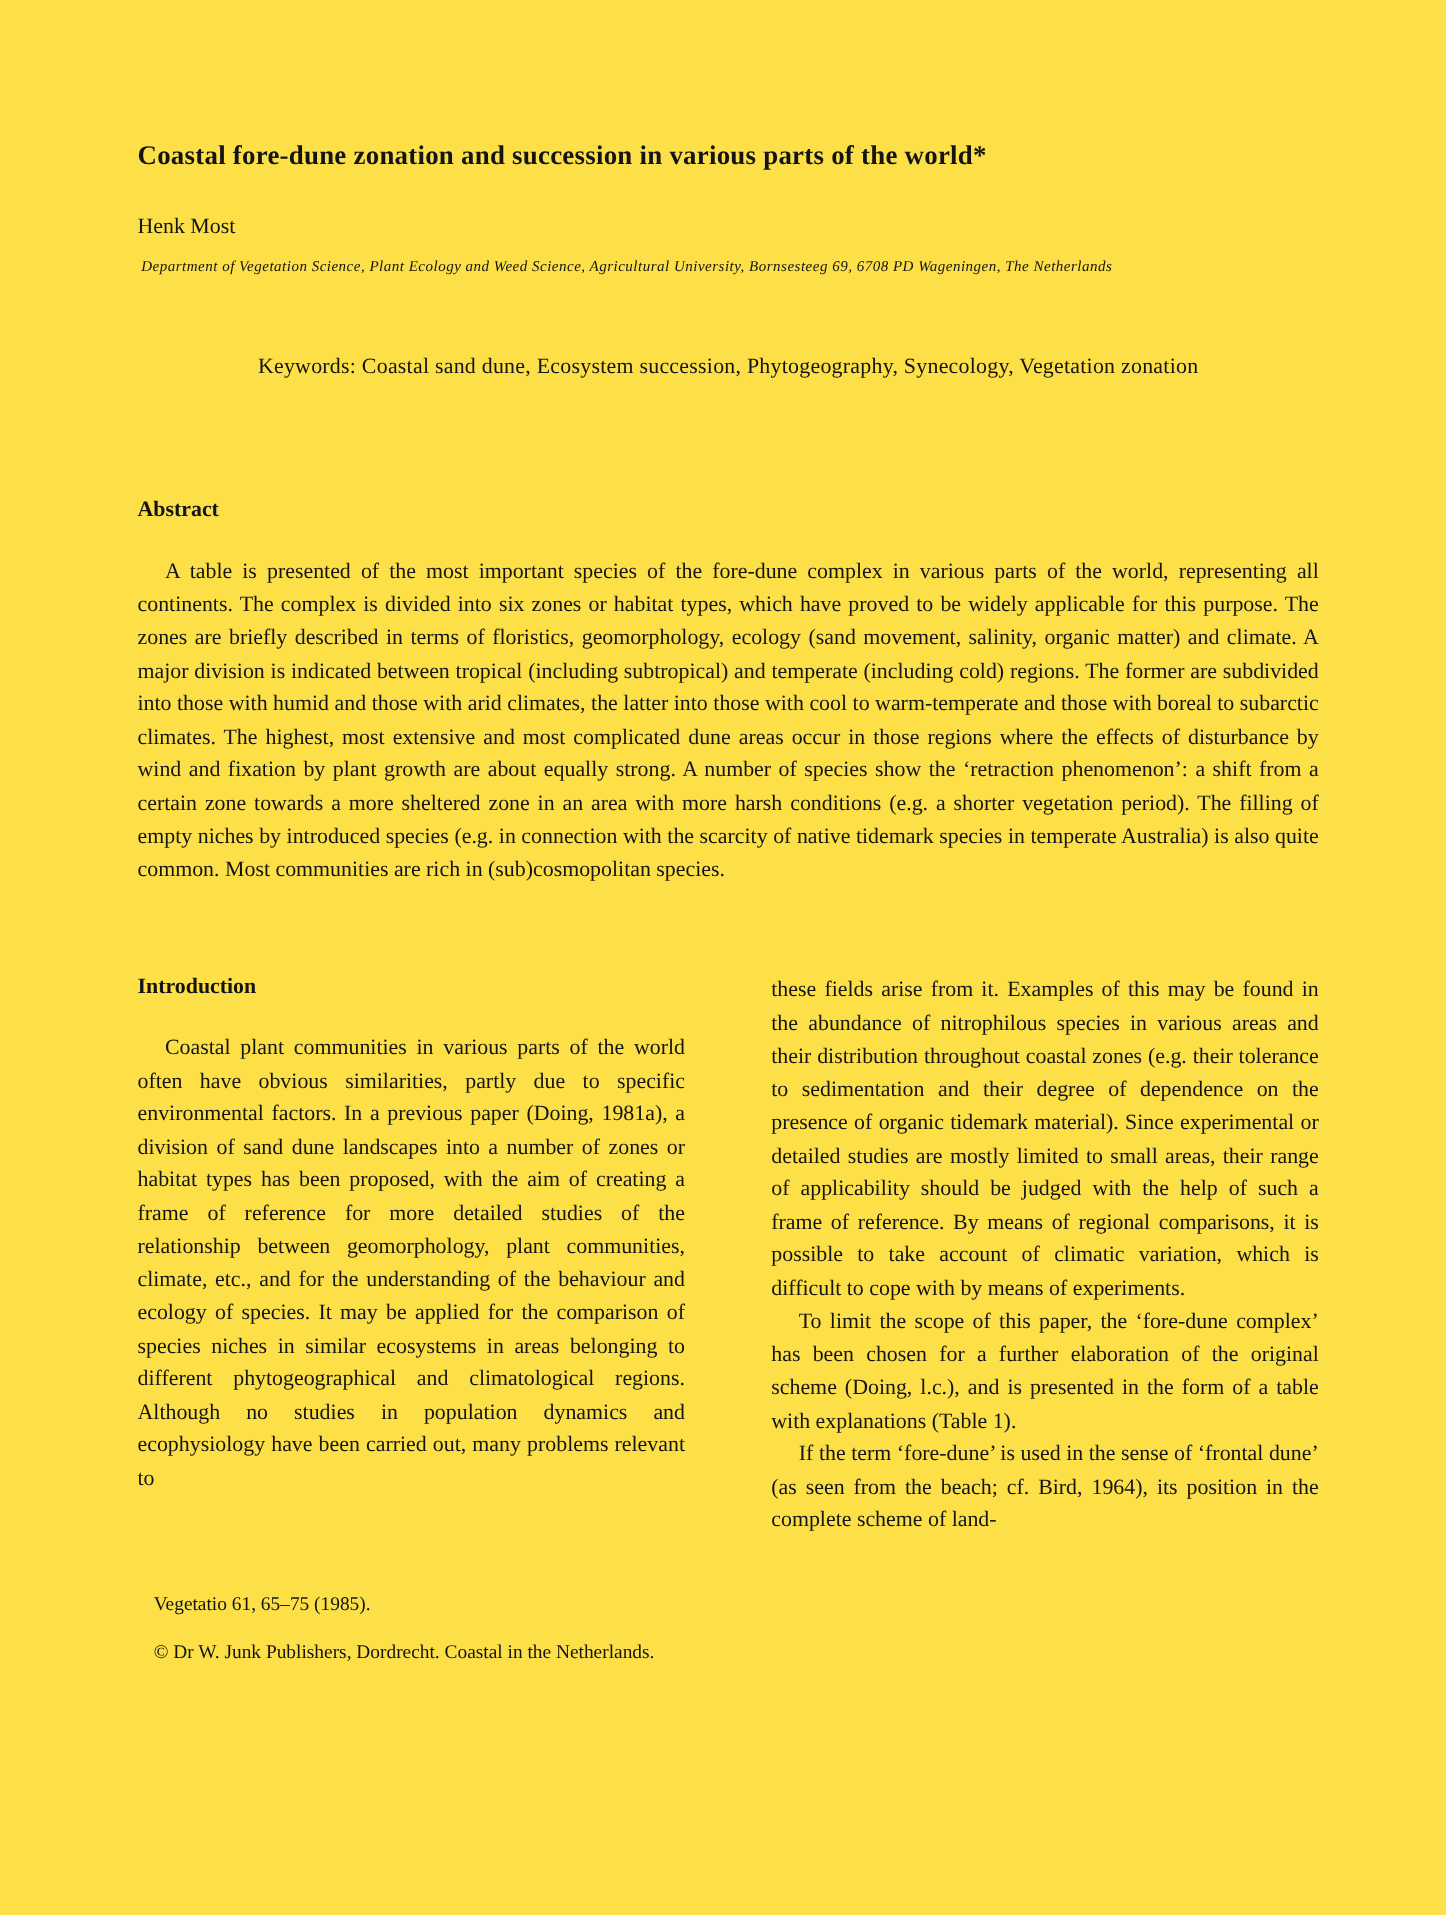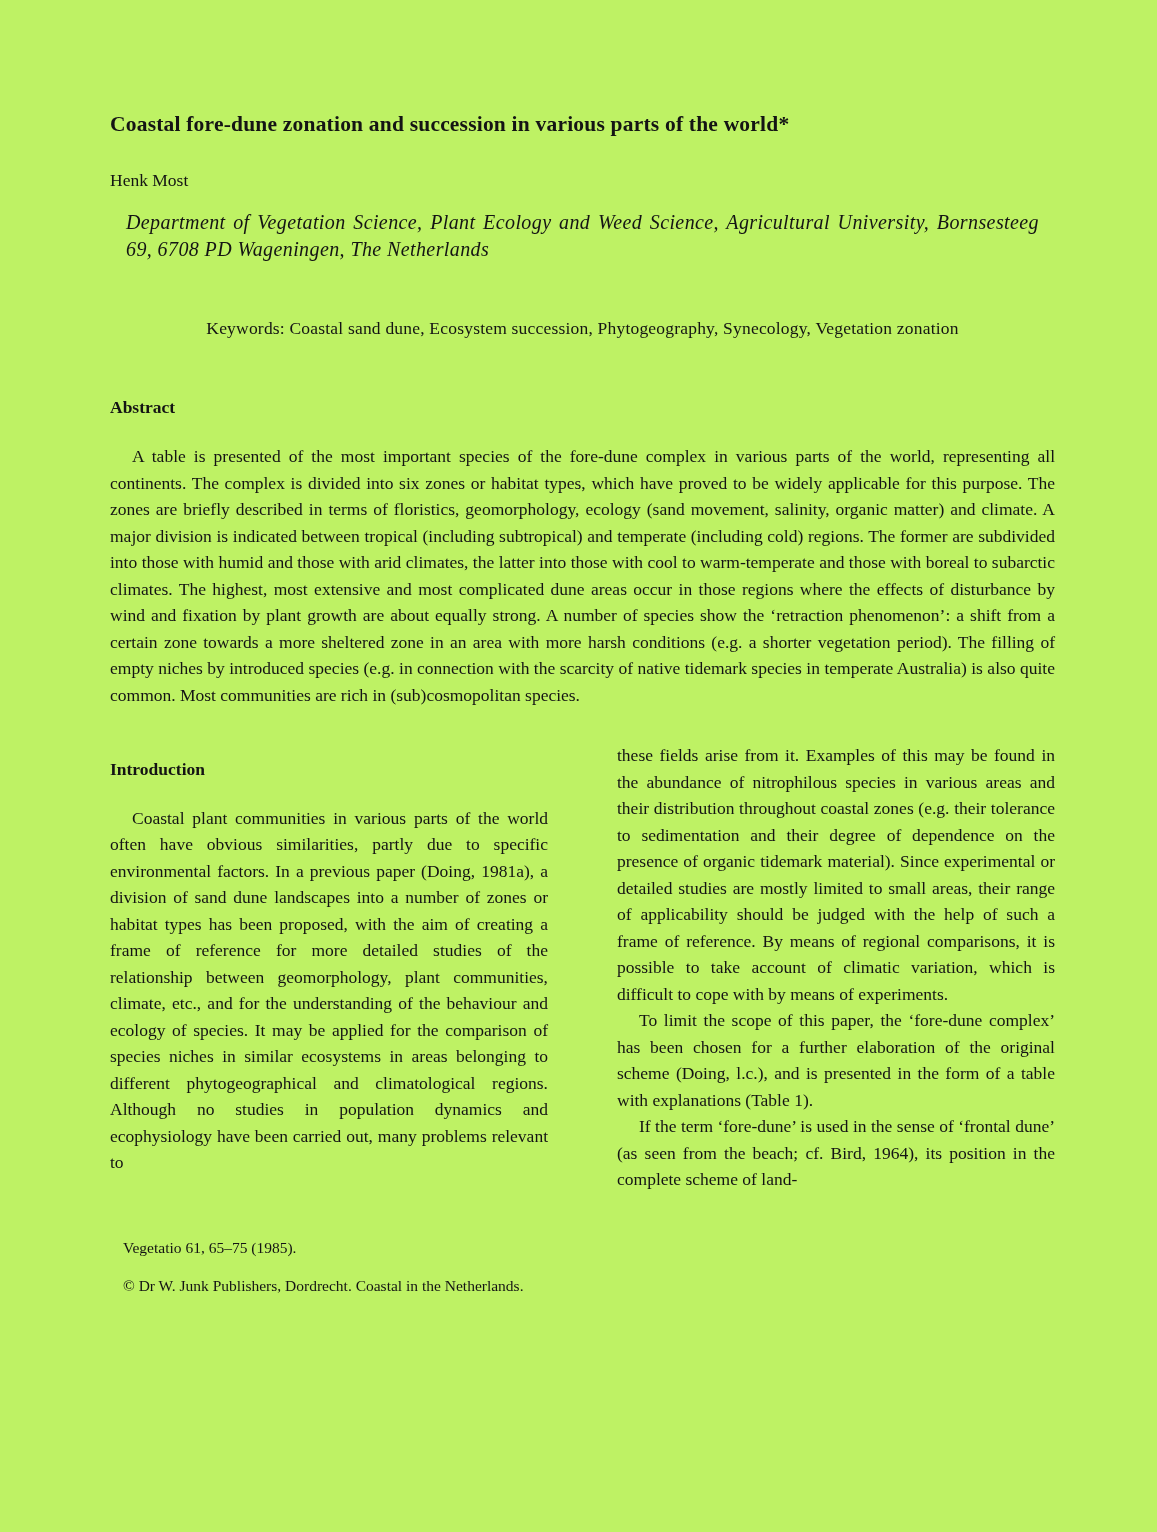--- a/index.html
+++ b/index.html
@@ -5,75 +5,75 @@
   html, body {
     margin: 0;
     padding: 0;
     background: #9a9a9a;
   }
   .page {
     position: relative;
     width: 1157px;
     height: 1532px;
     margin: 0 auto;
-    background: #bef264;
+    background: #fde047;
     box-sizing: border-box;
     padding: 112px 102px 40px 110px;
     font-family: "Liberation Serif", "DejaVu Serif", serif;
     color: #141414;
     overflow: hidden;
   }
   .title {
     font-size: 21.5px;
     font-weight: bold;
     margin: 0 0 30px 0;
     letter-spacing: 0.2px;
   }
   .author {
     font-size: 17.5px;
     margin: 0 0 7px 0;
     line-height: 26px;
   }
   .affiliation {
-    font-size: 20px;
+    font-size: 12px;
     font-style: italic;
-    margin: 16px;
+    margin: 3px;
     line-height: 27px;
     text-align: justify;
     letter-spacing: 0.4px;
   }
   .keywords {
     font-size: 17.5px;
     margin: 52px 0 0 0;
     line-height: 26px;
     letter-spacing: 0.2px;
     text-align: center;
   }
   .abstract {
-    margin-top: 56px;
+    margin-top: 92px;
   }
   .section-heading {
     font-size: 17.5px;
     font-weight: bold;
     margin: 0 0 25px 0;
   }
   .body-text {
     font-size: 17.5px;
     line-height: 26.5px;
     margin: 0;
     text-align: justify;
   }
   .indent {
     text-indent: 22px;
   }
   .columns {
-    margin-top: 34px;
+    margin-top: 70px;
     display: flex;
     gap: 69px;
-    align-items: center;
+    align-items: flex-start;
   }
   .col {
     width: calc((100% - 56px) / 2);
   }
   .col .body-text + .body-text {
     margin-top: 0;
   }
   .footnote {
     font-size: 14.5px;
     line-height: 20px;

